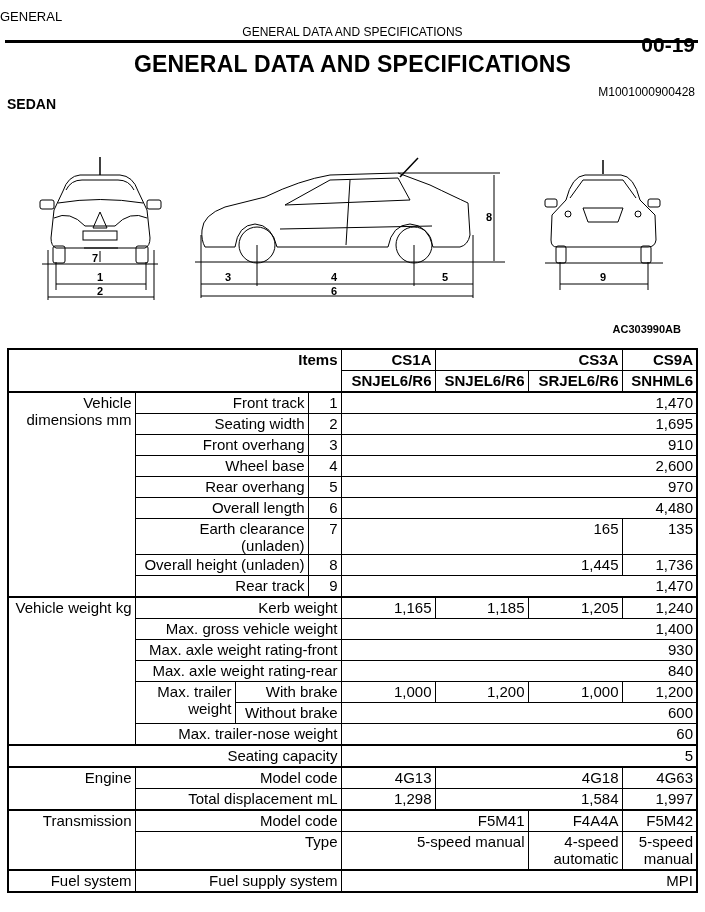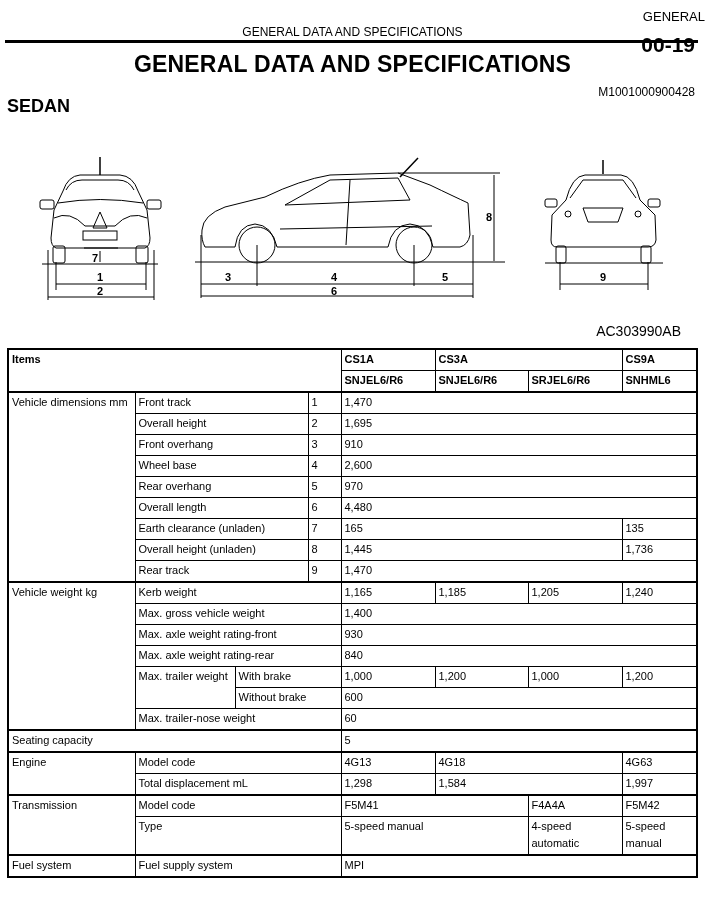--- a/index.html
+++ b/index.html
@@ -1,26 +1,26 @@
 <!DOCTYPE html>
 <html><head>
 <meta charset="utf-8">
 <style>
   html, body { margin: 0; padding: 0; background: #ffffff; }
   body { width: 705px; height: 912px; position: relative; overflow: hidden; font-family: "Liberation Sans", sans-serif; color: #000; }
-  .hdr-sec { position: absolute; left: 0; width: 705px; text-align: right; font-size: 13px; top: 10px; line-height: 14px; }
+  .hdr-sec { position: absolute; left: 0; width: 705px; text-align: left; font-size: 13px; top: 10px; line-height: 14px; }
   .hdr-sub { position: absolute; left: 0; width: 705px; text-align: center; font-size: 12px; top: 25px; line-height: 14px; }
   .hdr-page { position: absolute; right: 10px; top: 9px; font-size: 21px; font-weight: bold; margin-top: 24px; }
   .hdr-rule { position: absolute; left: 5px; width: 693px; top: 40px; height: 3px; background: #000; }
   .title { position: absolute; left: 0; width: 705px; text-align: center; top: 51px; font-size: 23px; font-weight: bold; letter-spacing: 0.2px; }
   .docid { position: absolute; right: 10px; top: 85px; font-size: 12px; }
-  .section { position: absolute; left: 7px; top: 96px; font-size: 18px; font-weight: bold; }
-  .figid { position: absolute; right: 24px; top: 323px; font-size: 14px; font-weight: normal; }
+  .section { position: absolute; left: 7px; top: 96px; font-size: 14px; font-weight: bold; }
+  .figid { position: absolute; right: 24px; top: 323px; font-size: 11px; font-weight: bold; }
   svg.fig { position: absolute; left: 0; top: 140px; }
-  table.spec { position: absolute; left: 7px; top: 348px; border-collapse: collapse; table-layout: fixed; width: 689px; font-size: 11px; }
+  table.spec { position: absolute; left: 7px; top: 348px; border-collapse: collapse; table-layout: fixed; width: 689px; font-size: 15px; text-align: right; }
   table.spec td { border: 1px solid #000; padding: 1px 3px 0 3px; vertical-align: top; height: 19px; line-height: 17px; }
   table.spec td.b { font-weight: bold; }
   table.spec tr.top td { border-top: 2px solid #000; margin-top: 13px; }
   table.spec { border: 2px solid #000; }
   .nob-b { border-bottom: none !important; }
   .nob-t { border-top: none !important; }
 </style>
 </head>
 <body>
 
@@ -130,21 +130,21 @@
     <td class="b">SNHML6</td>
   </tr>
 
   <tr class="top">
     <td rowspan="9">Vehicle dimensions mm</td>
     <td colspan="2">Front track</td>
     <td>1</td>
     <td colspan="4">1,470</td>
   </tr>
   <tr>
-    <td colspan="2">Overall height</td>
+    <td colspan="2">Seating width</td>
     <td>2</td>
     <td colspan="4">1,695</td>
   </tr>
   <tr>
     <td colspan="2">Front overhang</td>
     <td>3</td>
     <td colspan="4">910</td>
   </tr>
   <tr>
     <td colspan="2">Wheel base</td>

